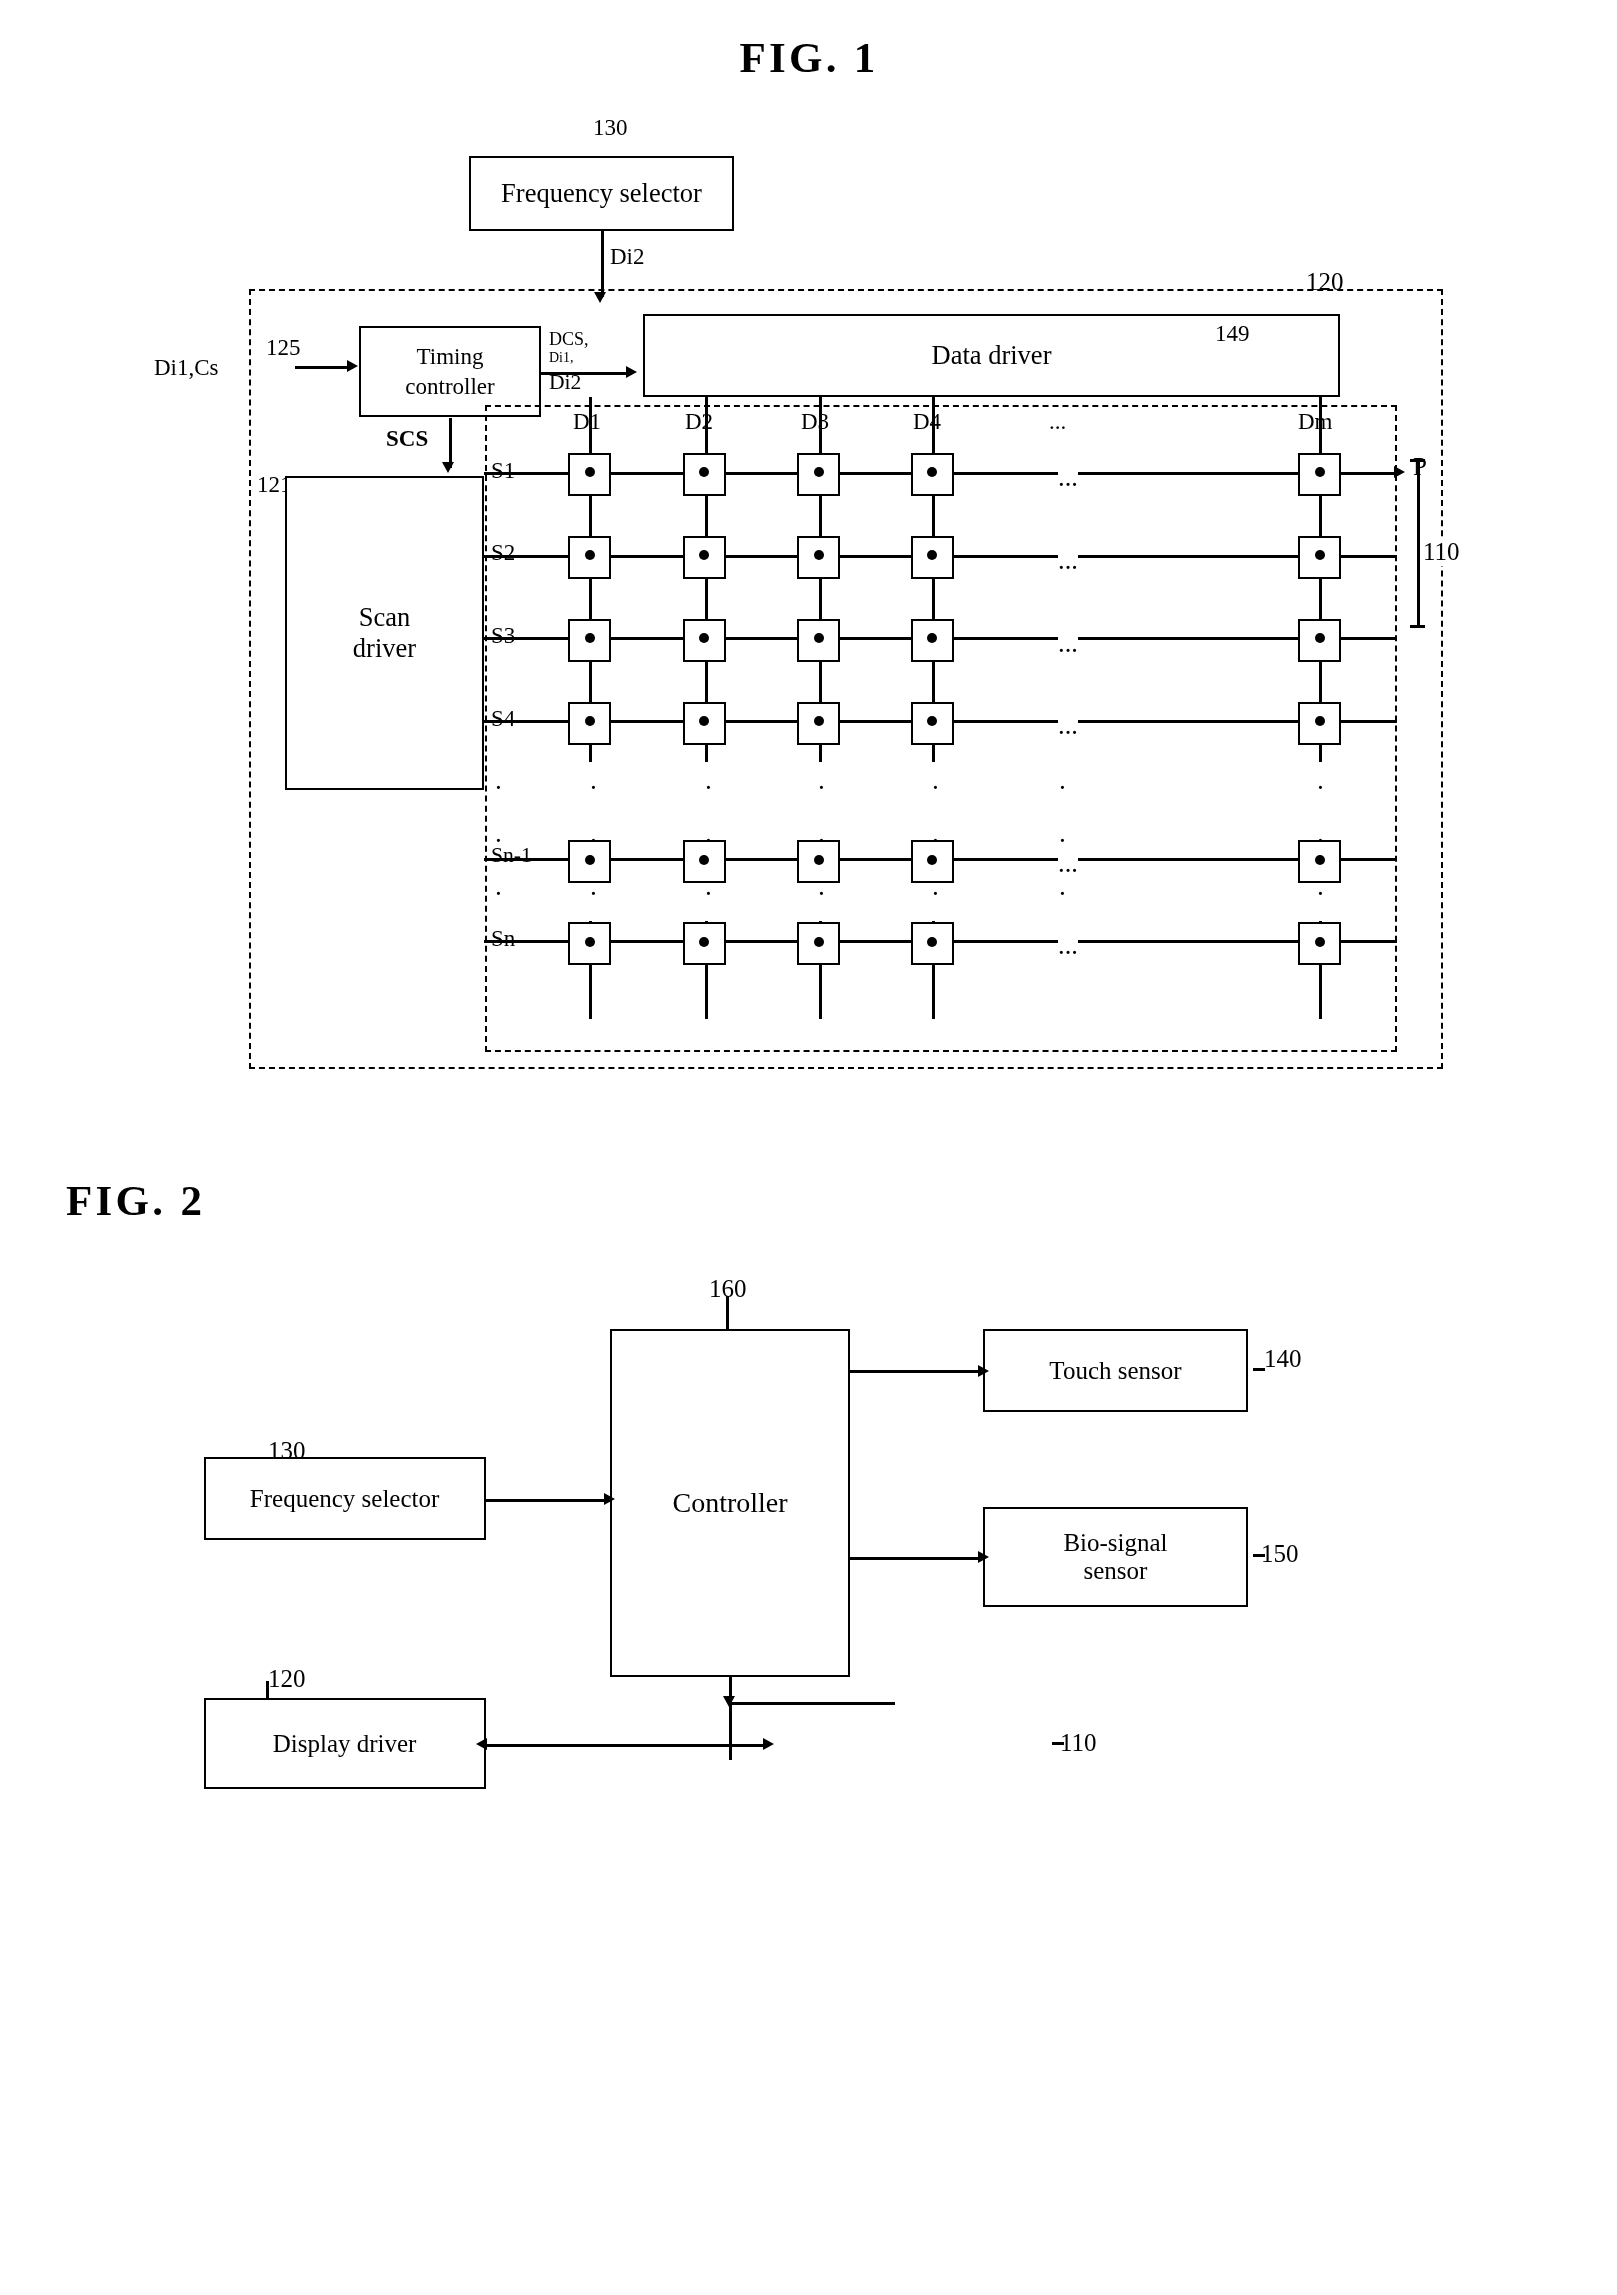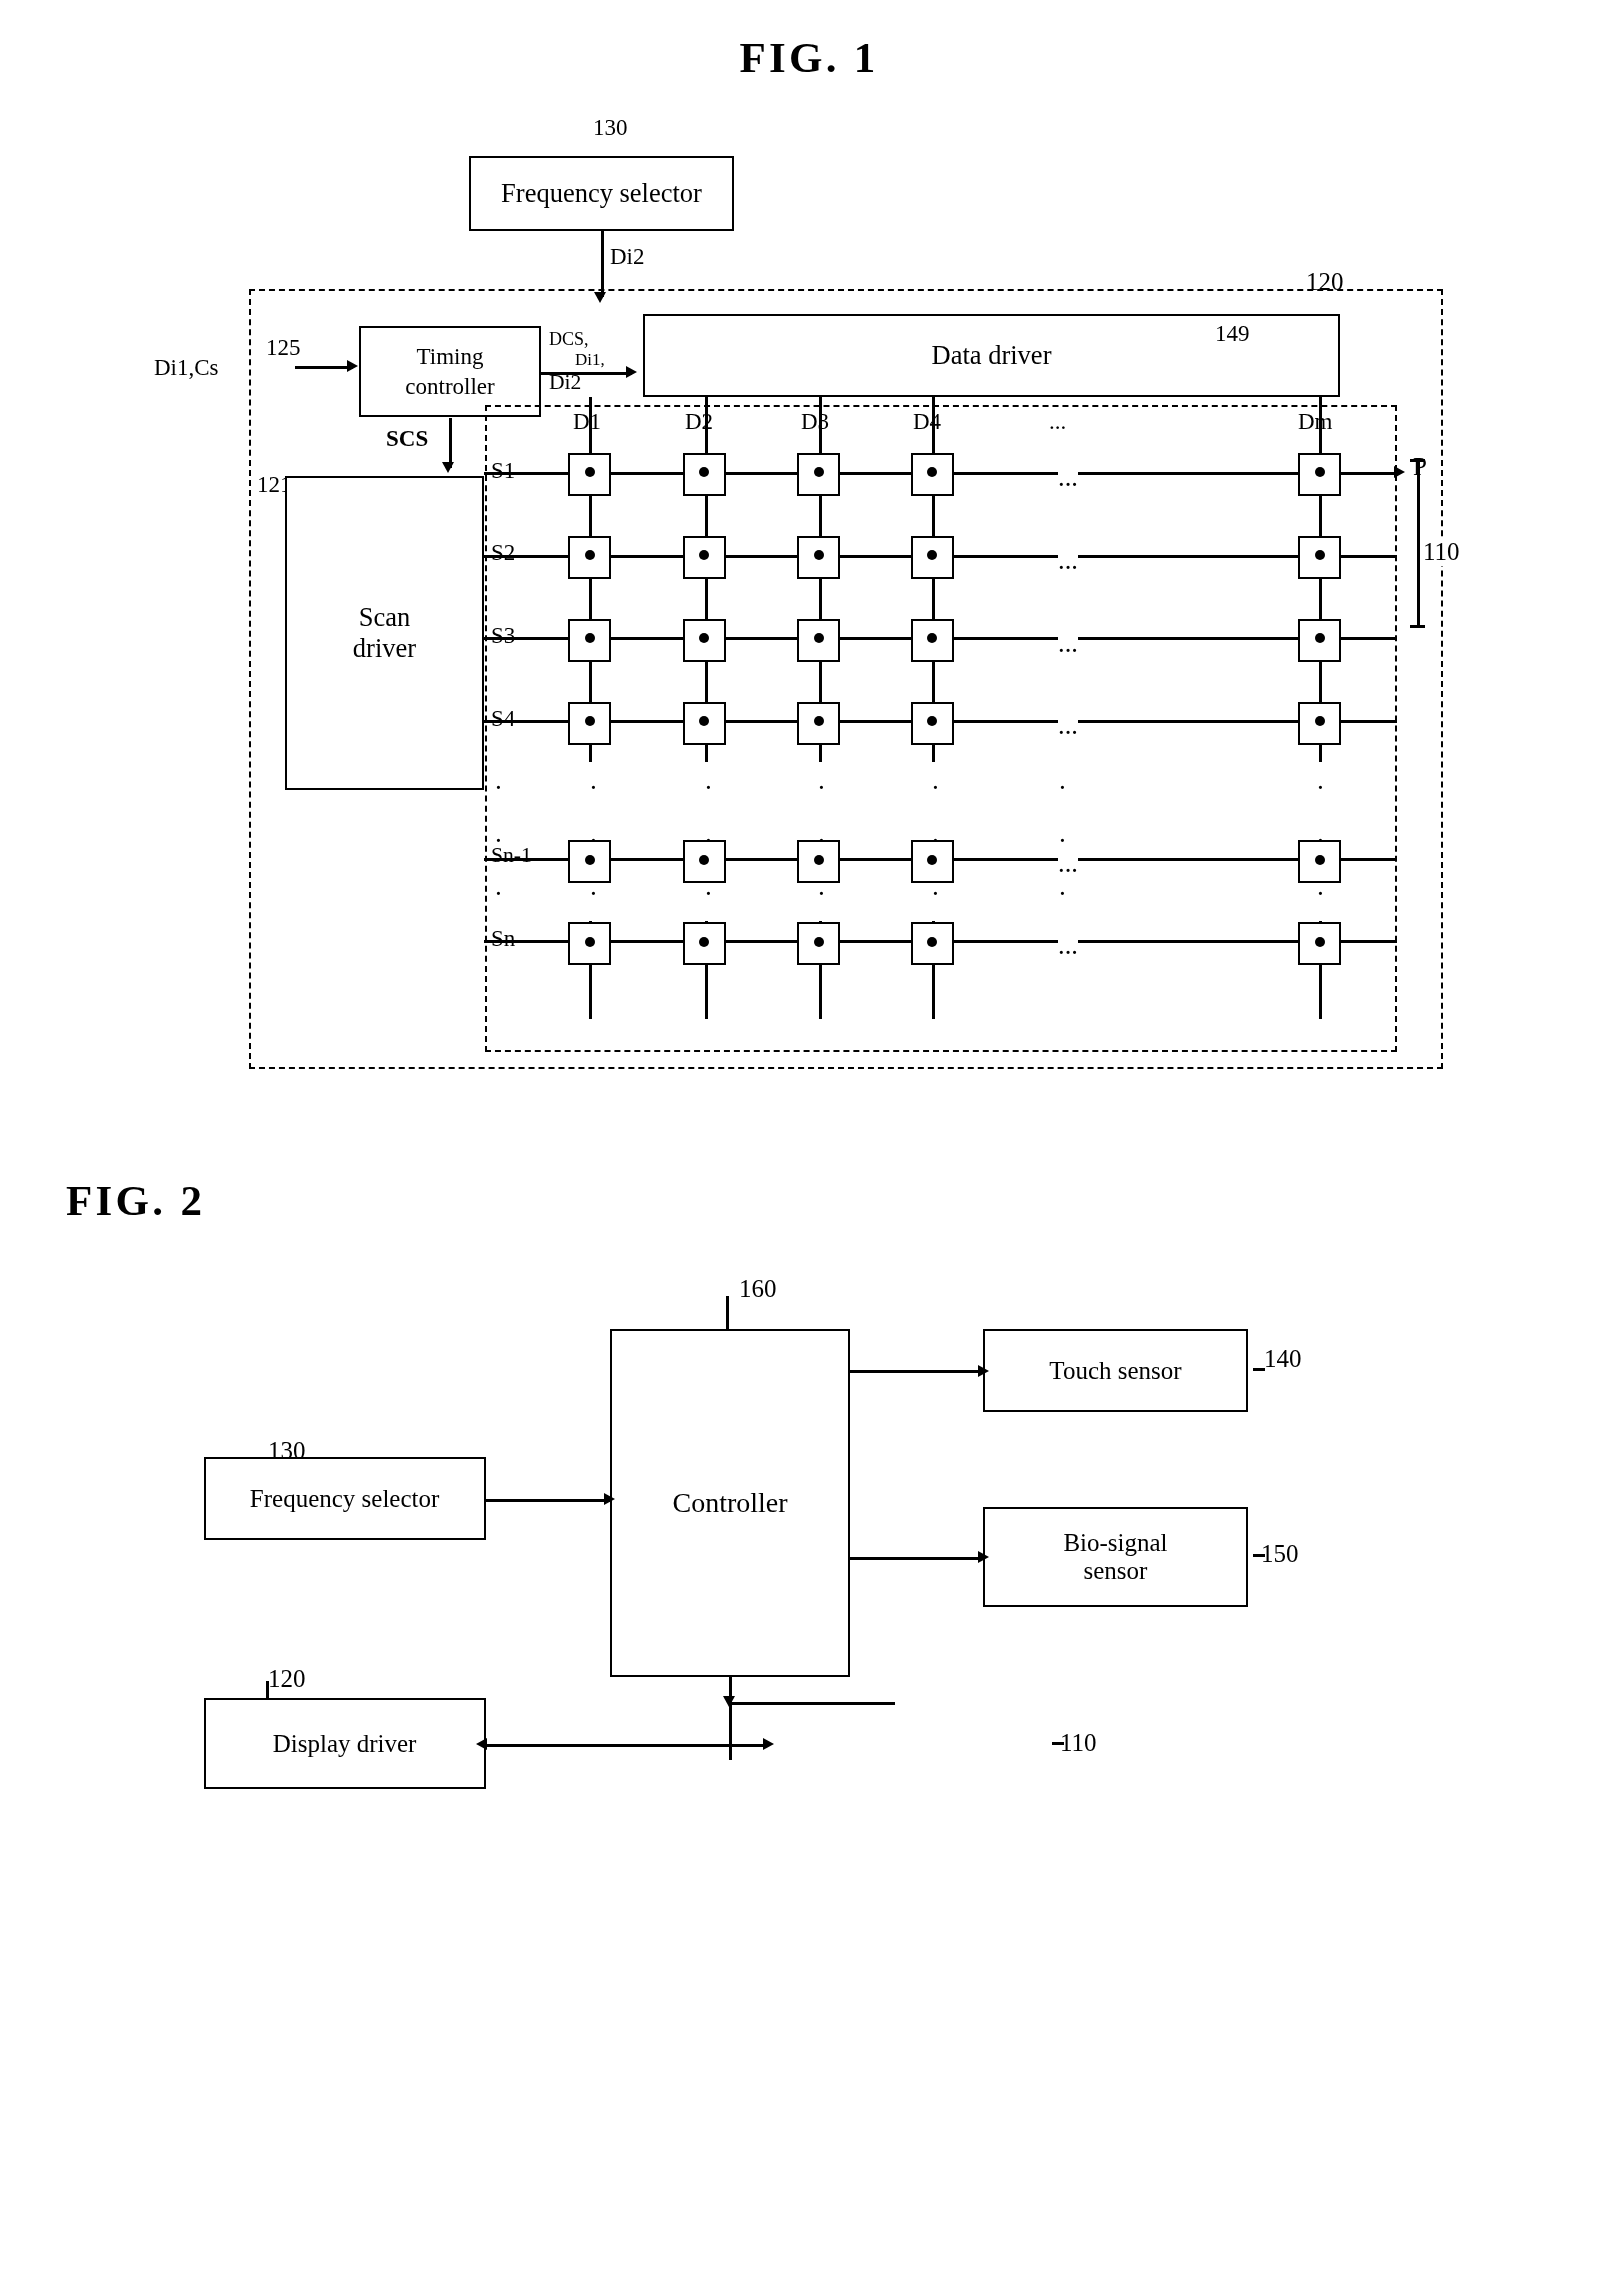--- a/index.html
+++ b/index.html
@@ -139,21 +139,21 @@
   <div class="label" style="left:50px; top:240px;">Di1,Cs</div>
 
   <div class="line-h" style="left:191px; top:251px; width:58px;"></div>
   <div class="arrow-right" style="left:243px; top:245px;"></div>
 
   <div class="box" style="left:255px; top:211px; width:182px; height:91px; font-size:23px; text-align:center; line-height:1.3;">
     <span>Timing<br>controller</span>
   </div>
 
   <div class="label" style="left:445px; top:214px; font-size:18px;">DCS,</div>
-  <div class="label" style="left:471px; top:235px; font-size:17px;">Di1,</div>
+  <div class="label" style="left:445px; top:235px; font-size:14px;">Di1,</div>
   <div class="label" style="left:445px; top:255px; font-size:21.6px;">Di2</div>
 
   <div class="line-h" style="left:437px; top:257px; width:91px;"></div>
   <div class="arrow-right" style="left:522px; top:251px;"></div>
 
   <div class="label" style="left:1202px; top:153px; font-size:25px;">120</div>
 
   <div class="dashed-box" style="left:145px; top:174px; width:1194px; height:780px;"></div>
 
   <div class="box" style="left:539px; top:199px; width:697px; height:83px;">
@@ -301,21 +301,21 @@
   <div class="line-h" style="left:380px; top:605px; width:25px;"></div>
   <div class="line-h" style="left:380px; top:743px; width:25px;"></div>
   <div class="line-h" style="left:380px; top:825px; width:25px;"></div>
 
 </div>
 
 <div class="fig2-title">FIG. 2</div>
 
 <div class="fig2-container">
 
-  <div class="label" style="left:552px; top:0px; font-size:25px;">160</div>
+  <div class="label" style="left:522px; top:0px; font-size:25px;">160</div>
 
   <div class="line-v" style="left:539px; top:21px; height:33px;"></div>
 
   <div class="box" style="left:423px; top:54px; width:240px; height:348px; font-size:28px;">
     <span>Controller</span>
   </div>
 
   <div class="box" style="left:796px; top:54px; width:265px; height:83px; font-size:25px;">
     <span>Touch sensor</span>
   </div>

